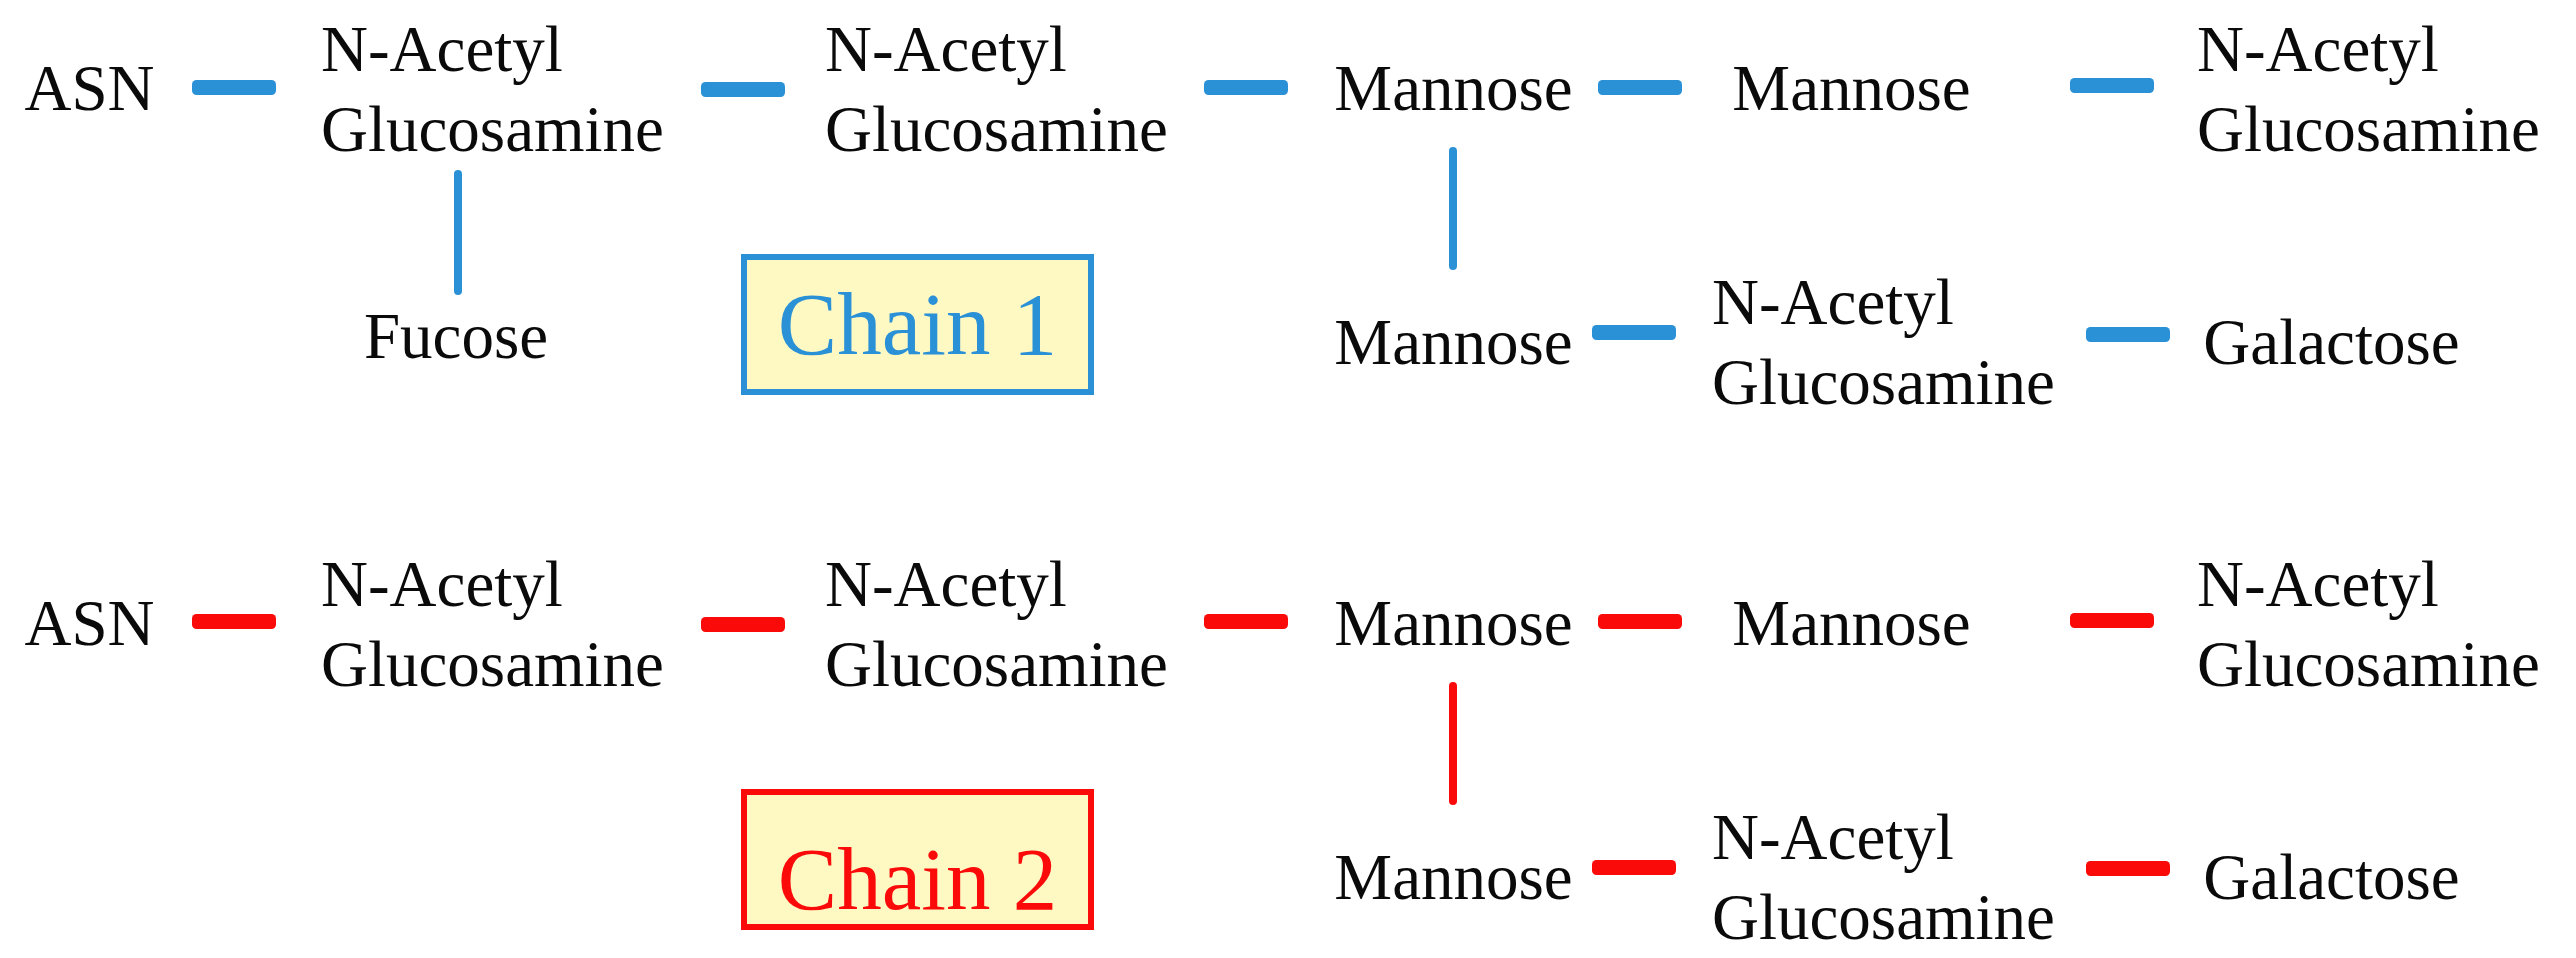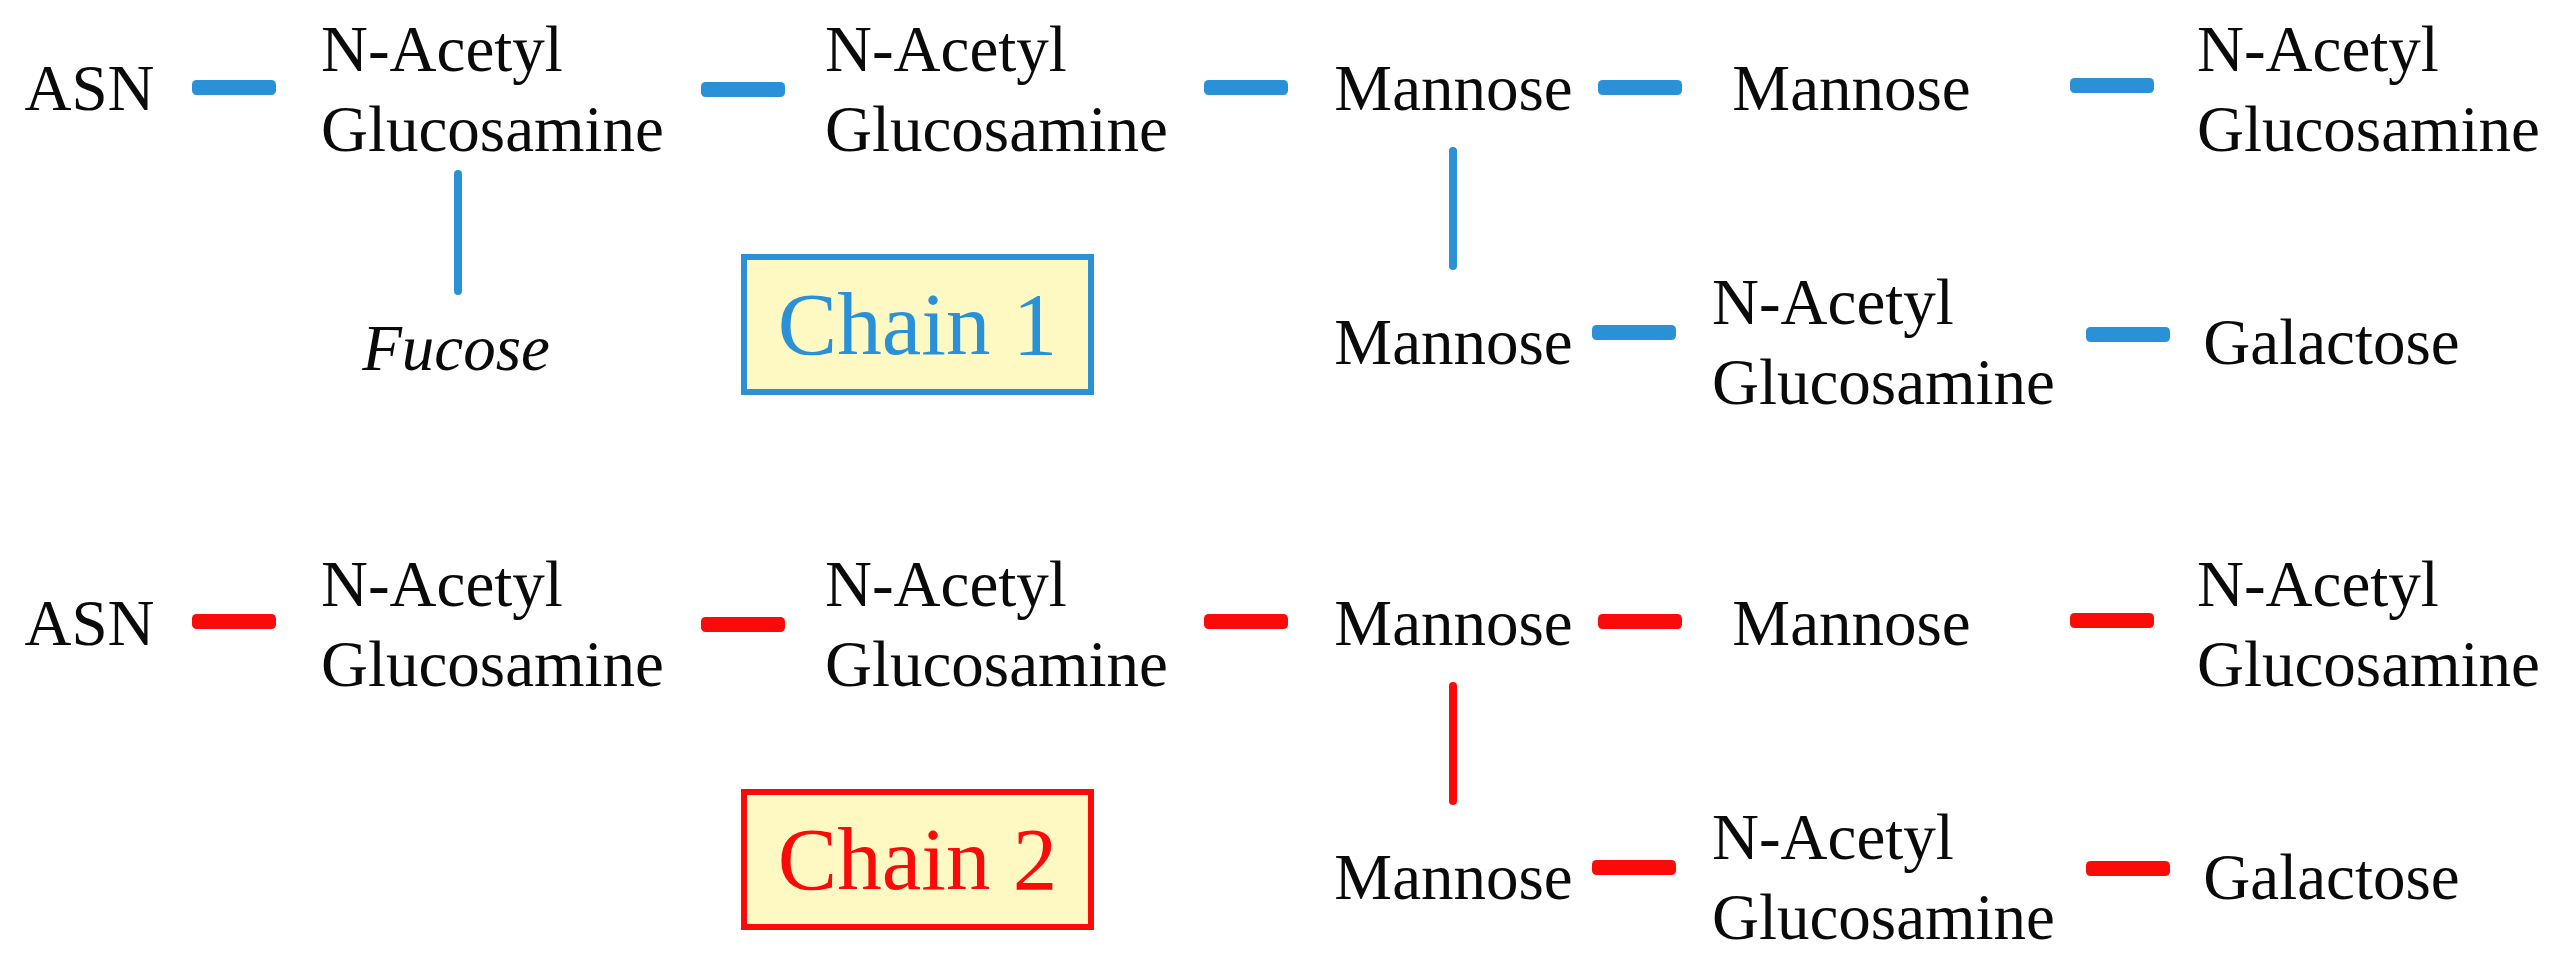--- a/index.html
+++ b/index.html
@@ -62,21 +62,21 @@
     <div class="node center" style="left: 1326px; top: 88px; width: 255px;">
       <div>Mannose</div>
     </div>
     <div class="node center" style="left: 1724px; top: 88px; width: 255px;">
       <div>Mannose</div>
     </div>
     <div class="node left" style="left: 2197px; top: 89px; width: 376px;">
       <div>N-Acetyl</div>
       <div>Glucosamine</div>
     </div>
-    <div class="node center" style="left: 351px; top: 348px; width: 210px; font-style: italic;">
+    <div class="node center" style="left: 351px; top: 336px; width: 210px;">
       <div>Fucose</div>
     </div>
     <div class="node center" style="left: 1326px; top: 342px; width: 255px;">
       <div>Mannose</div>
     </div>
     <div class="node left" style="left: 1712px; top: 342px; width: 376px;">
       <div>N-Acetyl</div>
       <div>Glucosamine</div>
     </div>
     <div class="node center" style="left: 2189px; top: 342px; width: 285px;">
@@ -126,17 +126,17 @@
       <div>Galactose</div>
     </div>
     <div class="conn" style="left: 192px; top: 614px; width: 84px; height: 15px; background: rgb(251, 10, 10);"></div>
     <div class="conn" style="left: 701px; top: 617px; width: 84px; height: 15px; background: rgb(251, 10, 10);"></div>
     <div class="conn" style="left: 1204px; top: 614px; width: 84px; height: 15px; background: rgb(251, 10, 10);"></div>
     <div class="conn" style="left: 1598px; top: 614px; width: 84px; height: 15px; background: rgb(251, 10, 10);"></div>
     <div class="conn" style="left: 2070px; top: 613px; width: 84px; height: 15px; background: rgb(251, 10, 10);"></div>
     <div class="conn" style="left: 1449px; top: 682px; width: 8.3px; height: 123px; background: rgb(251, 10, 10);"></div>
     <div class="conn" style="left: 1592px; top: 860px; width: 84px; height: 15px; background: rgb(251, 10, 10);"></div>
     <div class="conn" style="left: 2086px; top: 861px; width: 84px; height: 15px; background: rgb(251, 10, 10);"></div>
-    <div class="chain-box" style="left: 741px; top: 789px; width: 341px; height: 129px; border-color: rgb(251, 10, 10); color: rgb(251, 10, 10);">
+    <div class="chain-box" style="left: 741px; top: 789px; width: 341px; height: 129px; border-color: rgb(251, 10, 10); color: rgb(251, 10, 10); align-items: flex-end;">
       <span class="chain-label">Chain 2</span>
     </div>
   </div>
 
 
 </body></html>

